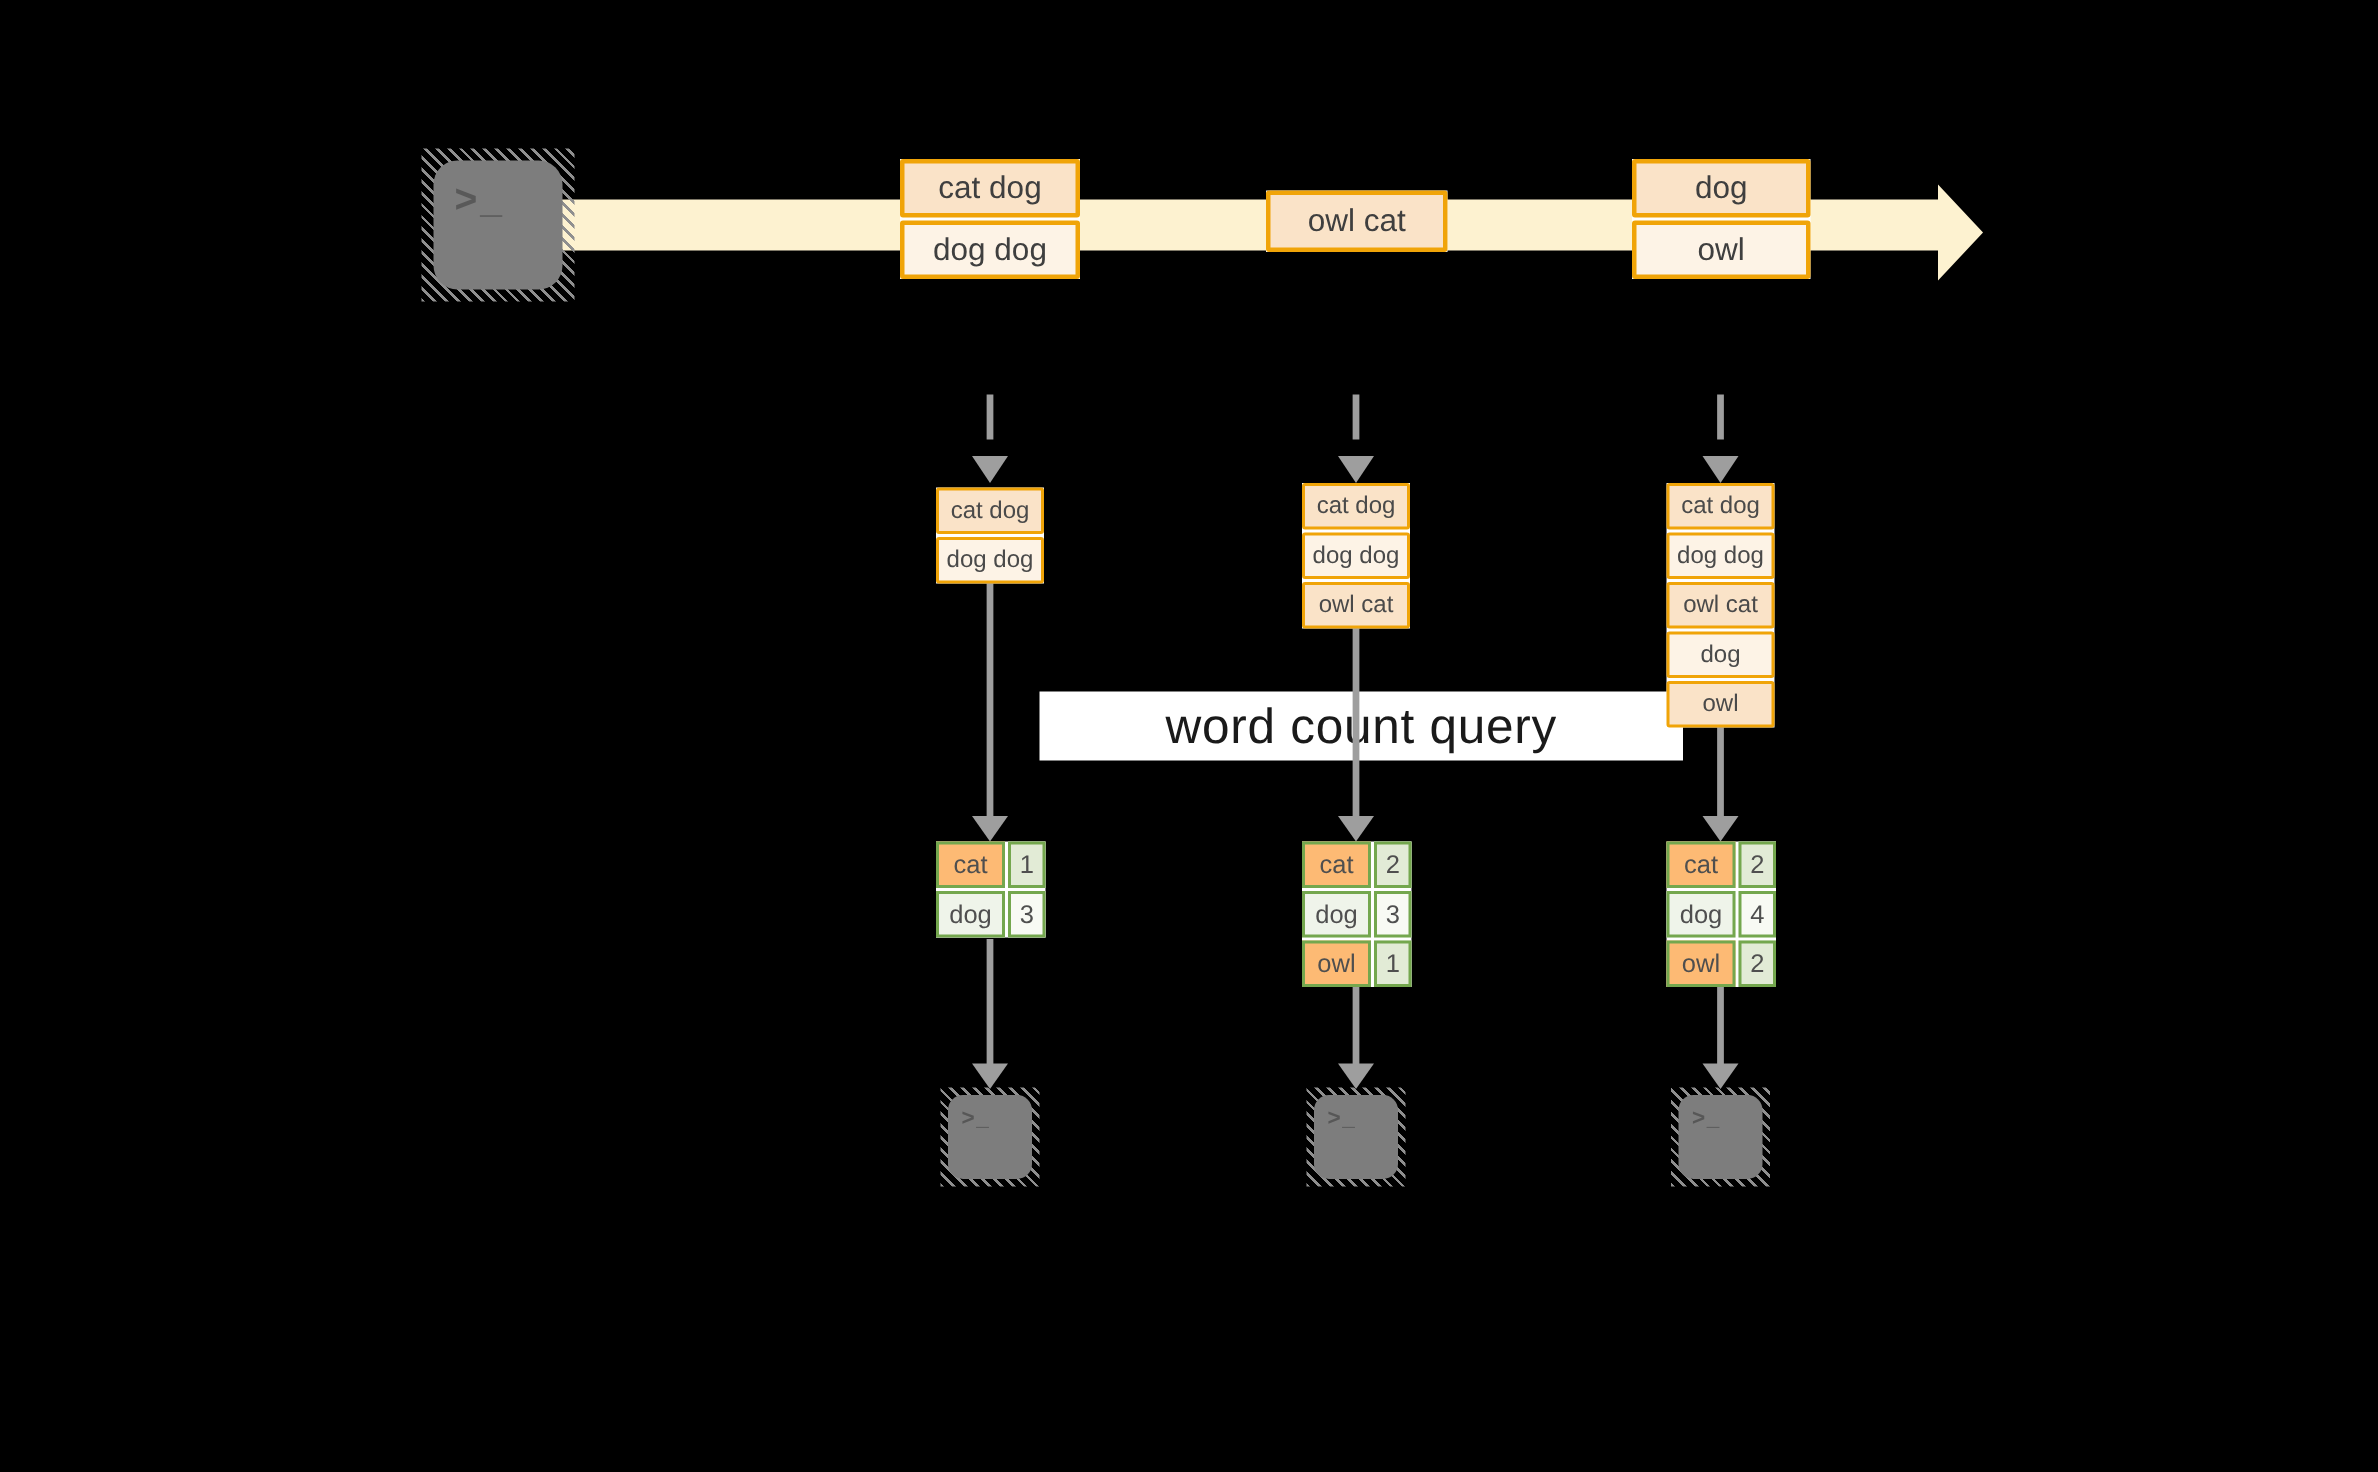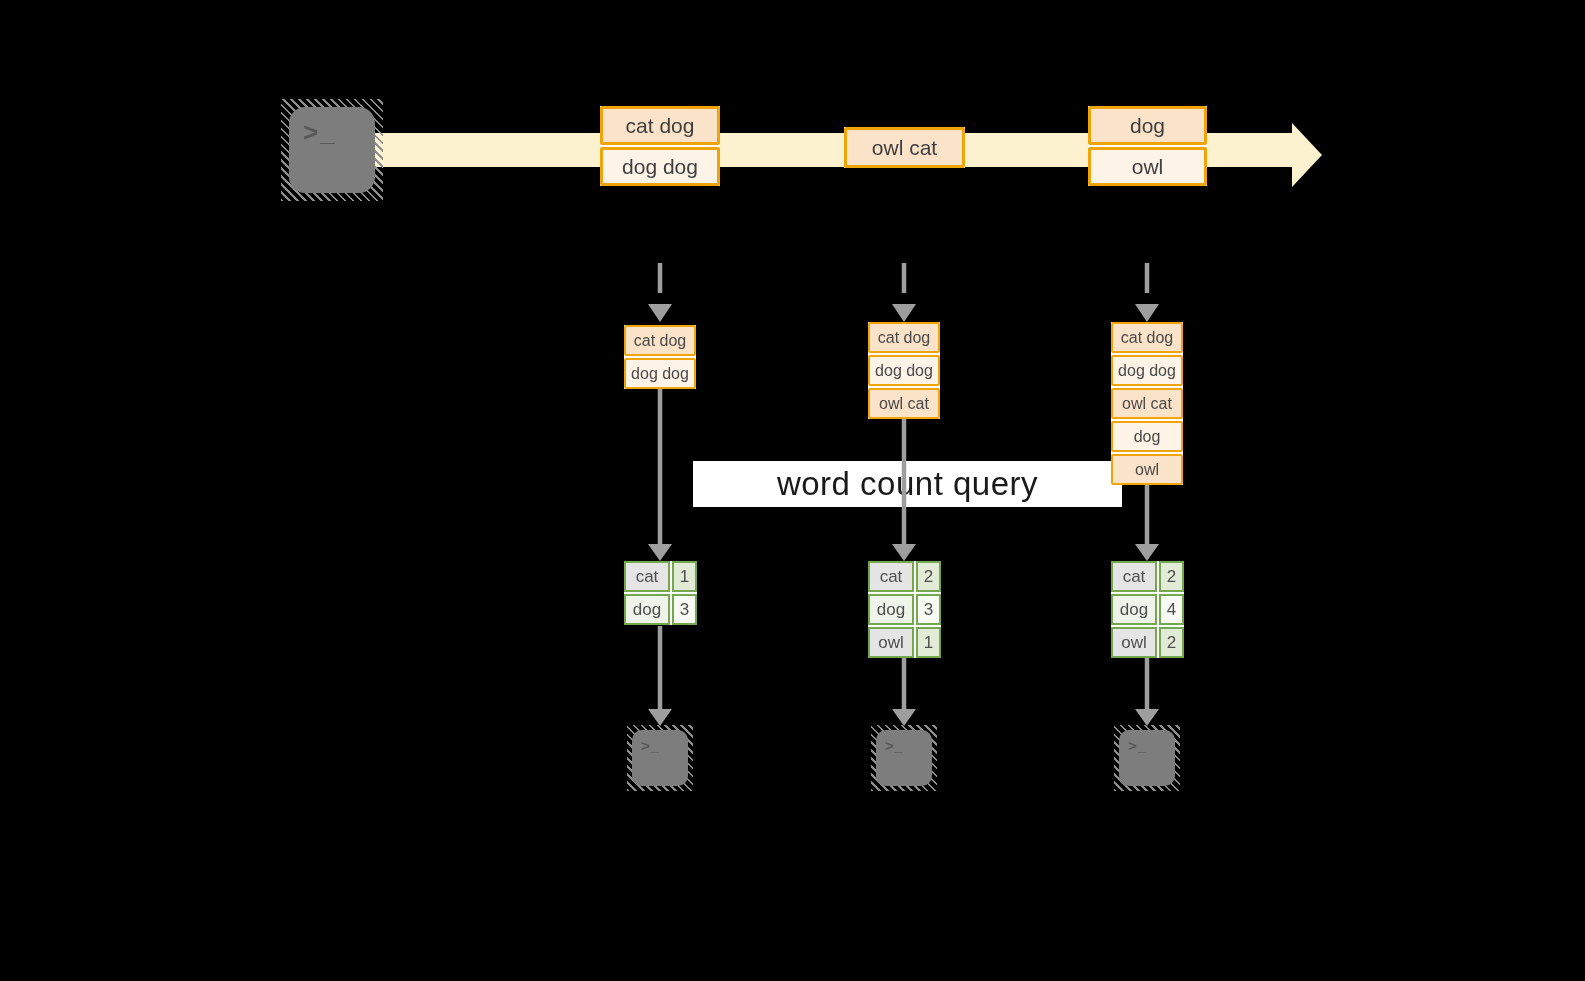--- a/index.html
+++ b/index.html
@@ -40,21 +40,21 @@
   .stack{position:absolute;display:grid;grid-auto-rows:31px;row-gap:2px;background:#fff;width:72px;z-index:4;}
   .scell{box-sizing:border-box;border:2px solid #F0A408;border-radius:2px;
     display:flex;align-items:center;justify-content:center;font-size:16px;color:#4A4A4A;}
   .stack .scell:nth-child(odd){background:#FAE3C8;}
   .stack .scell:nth-child(even){background:#FDF3E6;}
   .st1{left:624px;top:325px;} .st2{left:868px;top:322px;} .st3{left:1111px;top:322px;}
   
   .wtable{position:absolute;display:grid;grid-template-columns:46px 25px;grid-auto-rows:31px;gap:2px;background:#fff;z-index:4;}
   .wcell{box-sizing:border-box;border:2px solid #74A74E;display:flex;align-items:center;justify-content:center;
     font-size:17px;color:#4F4F4F;}
-  .wtable .wcell:nth-child(4n+1){background:#e5e5e5;}
+  .wtable .wcell:nth-child(4n+1){background:#fdba74;}
   .wtable .wcell:nth-child(4n+2){background:#E2EBD6;}
   .wtable .wcell:nth-child(4n+3){background:#EFF4EA;}
   .wtable .wcell:nth-child(4n){background:#F8FAF4;}
   .t1{left:624px;top:561px;} .t2{left:868px;top:561px;} .t3{left:1111px;top:561px;}
 </style>
 </head>
 <body>
 
 <div class="canvas">
 

